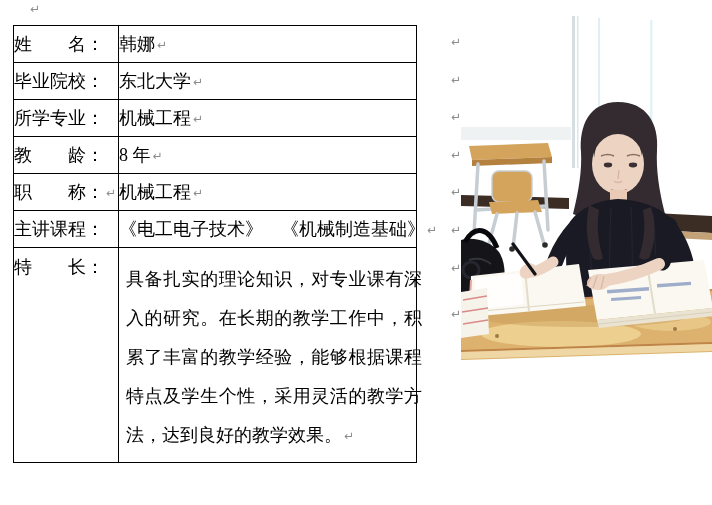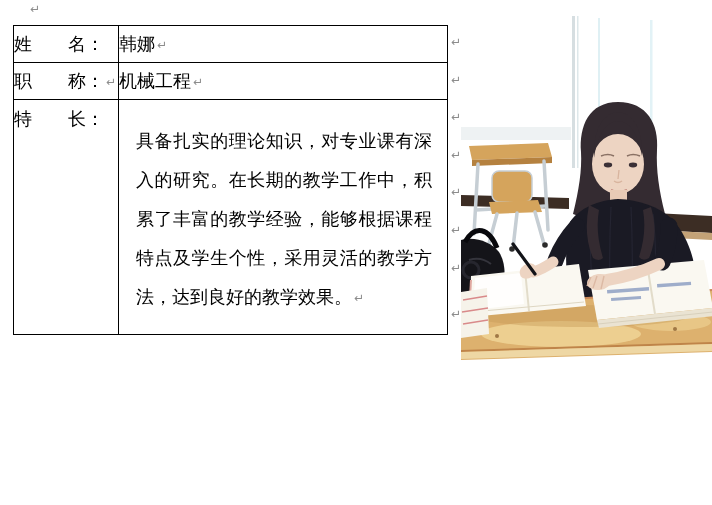--- a/index.html
+++ b/index.html
@@ -23,35 +23,35 @@
     font-family:"Liberation Serif","DejaVu Serif",serif;color:var(--text);overflow:hidden;
   }
   .pmark{
     font-family:"DejaVu Sans",sans-serif;color:var(--mark);
     font-size:12px;line-height:1;display:inline-block;
   }
   .pmark.inline{margin-left:2px;vertical-align:1px;}
   .pmark.abs{position:absolute;left:451px;}
   .pmark.top-mark{position:absolute;left:30px;top:3px;}
   table.profile{
-    position:absolute;left:13px;top:25px;width:435px;
+    position:absolute;left:13px;top:25px;width:404px;
     border-collapse:collapse;table-layout:fixed;padding-left:33px;
   }
   table.profile td{
     border:1px solid var(--table-border);
     font-size:18px;line-height:1;vertical-align:middle;
     padding:0;overflow:visible;
   }
   td.label{width:105px;padding-left:7px;white-space:nowrap;}
   td.value{padding-left:9px;white-space:nowrap;}
   tr.r{height:37px;}
   tr.r-bio{height:202px;}
   td.bio{vertical-align:top;white-space:normal;}
   td.bio p{
-    margin:17px;padding-top:5px;width:296px;
+    margin:7px;padding-top:5px;width:296px;
     text-align:justify;text-justify:inter-ideograph;
     line-height:39px;font-size:18px;
   }
   .bio-end{display:inline;}
   .photo{position:absolute;left:461px;top:0;width:251px;height:363px;}
   .photo svg{display:block;}
   .w-line{fill:#ccd6da;}
   .c-wood{fill:var(--chair-wood);}
   .m{stroke:var(--metal);stroke-width:3.5;stroke-linecap:round;}
   .rail{fill:var(--rail);}
@@ -71,22 +71,38 @@
     <colgroup>
         <col style="width:105px">
         <col>
       </colgroup>
     <tbody>
       <tr class="r">
         <td class="label"><span>姓　　名：</span></td>
         <td class="value"><span>韩娜</span><span class="pmark inline">↵</span></td>
       </tr>
       <tr class="r">
+        <td class="label"><span>毕业院校：</span></td>
+        <td class="value"><span>东北大学</span><span class="pmark inline">↵</span></td>
+      </tr>
+      <tr class="r">
+        <td class="label"><span>所学专业：</span></td>
+        <td class="value"><span>机械工程</span><span class="pmark inline">↵</span></td>
+      </tr>
+      <tr class="r">
+        <td class="label"><span>教　　龄：</span></td>
+        <td class="value"><span>8 年</span><span class="pmark inline">↵</span></td>
+      </tr>
+      <tr class="r">
         <td class="label"><span>职　　称：</span><span class="pmark inline">↵</span></td>
         <td class="value"><span>机械工程</span><span class="pmark inline">↵</span></td>
+      </tr>
+      <tr class="r">
+        <td class="label"><span>主讲课程：</span></td>
+        <td class="value"><span>《电工电子技术》　《机械制造基础》</span><span class="pmark inline">↵</span></td>
       </tr>
       <tr class="r-bio">
         <td class="label" style="vertical-align:top;padding-top:10px;"><span>特　　长：</span></td>
         <td class="value bio">
           <p><span class="bio-end">具备扎实的理论知识，对专业课有深入的研究。在长期的教学工作中，积累了丰富的教学经验，能够根据课程特点及学生个性，采用灵活的教学方法，达到良好的教学效果。</span><span class="pmark inline">↵</span></p>
         </td>
       </tr>
     </tbody>
   </table>
 

